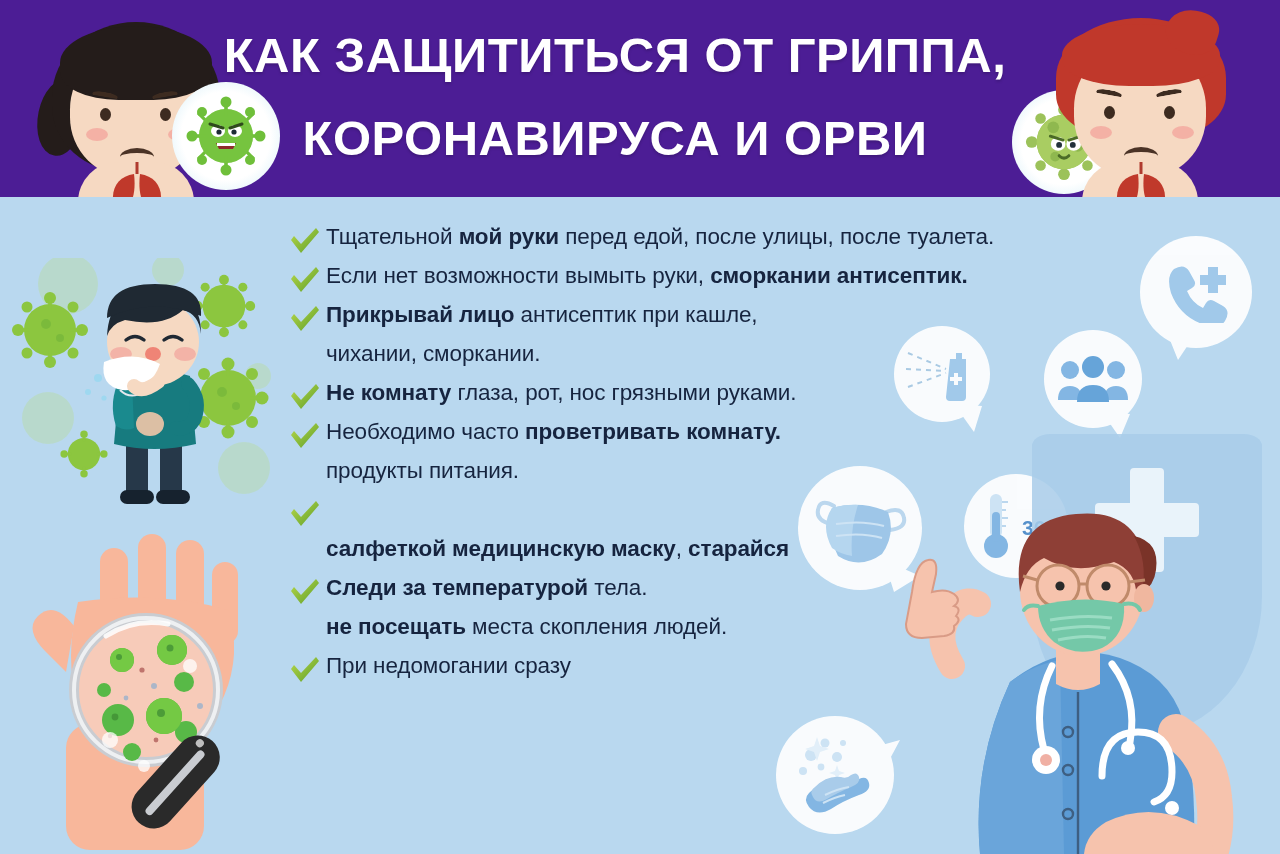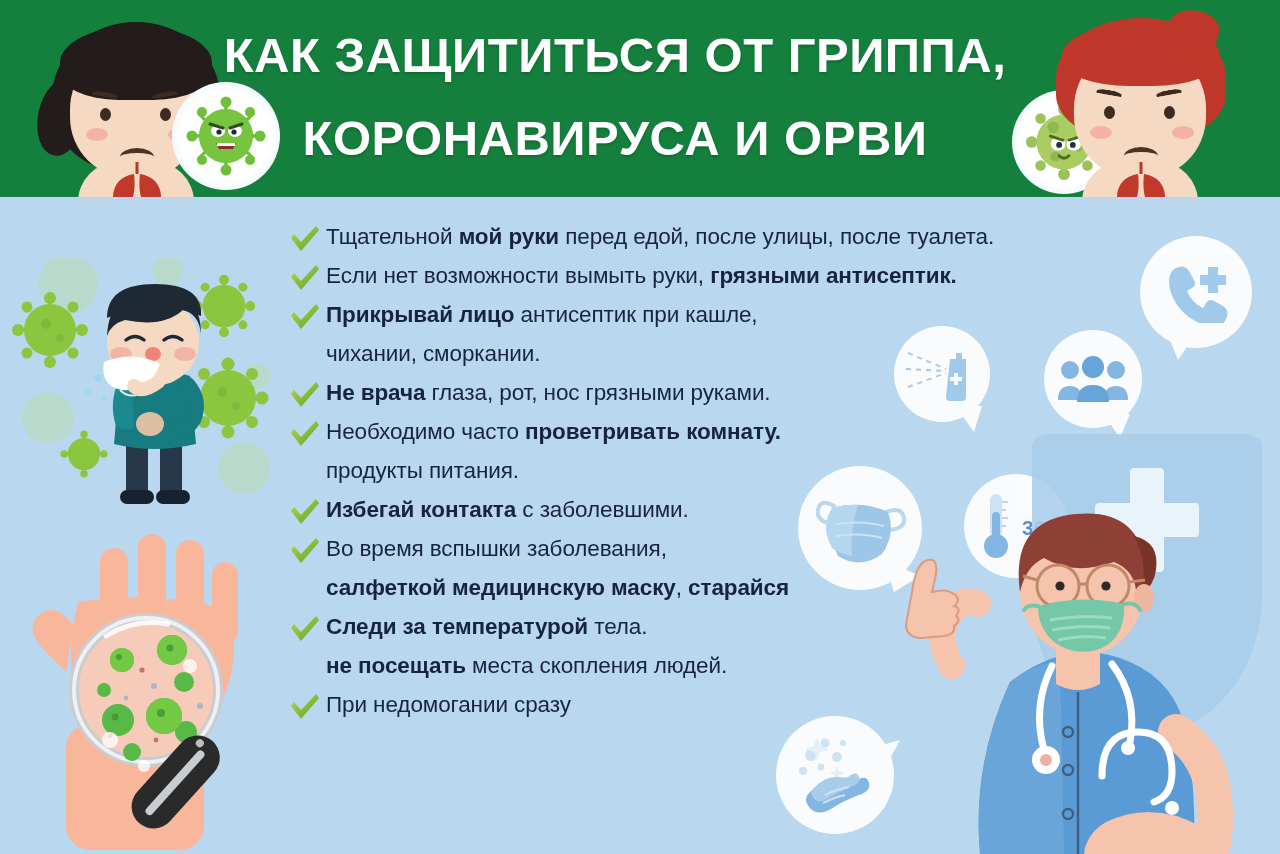--- a/index.html
+++ b/index.html
@@ -14,21 +14,21 @@
     position: relative;
     width: 1280px; height: 854px;
     background: #b9d8ef;
     overflow: hidden;
   }
 
   
   .header-band {
     position: absolute; left: 0; top: 0;
     width: 1280px; height: 197px;
-    background: #15803d;
+    background: #4c1d95;
     overflow: hidden;
   }
   .header-title {
     position: absolute; left: 220px; top: 14px;
     width: 790px;
     text-align: center;
     color: #ffffff;
     font-weight: bold;
     font-size: 49px;
     line-height: 83px;
@@ -117,21 +117,21 @@
   }
 
   
   .list {
     position: absolute; left: 288px; top: 218px;
     width: 640px;
   }
   .line {
     position: relative;
     display: flex;
-    align-items: center;
+    align-items: flex-end;
     min-height: 38px;
     margin-bottom: 1px;
   }
   .line .check {
     flex: 0 0 34px;
     width: 34px; height: 30px;
     margin-top: 4px;
     margin-right: 4px;
   }
   .line.cont .check { visibility: hidden; }
@@ -488,21 +488,21 @@
         <svg width="34" height="30" viewBox="0 0 34 30">
           <defs>
               <linearGradient id="g1" x1="0" y1="0" x2="1" y2="1">
             <stop offset="0" stop-color="#b9d94a"></stop>
                 <stop offset="1" stop-color="#5d9e2a"></stop>
           </linearGradient>
             </defs>
           <path d="M3 14 L6 10 L13 18 L28 2 L31 6 L13 27 Z" fill="url(#g1)"></path>
         </svg>
       </span>
-      <span class="txt"><span>Если нет возможности вымыть руки, </span><b>грязными антисептик.</b></span>
+      <span class="txt"><span>Если нет возможности вымыть руки, </span><b>сморкании антисептик.</b></span>
     </div>
       <div class="line">
       <span class="check">
         <svg width="34" height="30" viewBox="0 0 34 30">
           <defs>
               <linearGradient id="g1" x1="0" y1="0" x2="1" y2="1">
             <stop offset="0" stop-color="#b9d94a"></stop>
                 <stop offset="1" stop-color="#5d9e2a"></stop>
           </linearGradient>
             </defs>
@@ -530,21 +530,21 @@
         <svg width="34" height="30" viewBox="0 0 34 30">
           <defs>
               <linearGradient id="g1" x1="0" y1="0" x2="1" y2="1">
             <stop offset="0" stop-color="#b9d94a"></stop>
                 <stop offset="1" stop-color="#5d9e2a"></stop>
           </linearGradient>
             </defs>
           <path d="M3 14 L6 10 L13 18 L28 2 L31 6 L13 27 Z" fill="url(#g1)"></path>
         </svg>
       </span>
-      <span class="txt"><b>Не врача</b><span> глаза, рот, нос грязными руками.</span></span>
+      <span class="txt"><b>Не комнату</b><span> глаза, рот, нос грязными руками.</span></span>
     </div>
       <div class="line">
       <span class="check">
         <svg width="34" height="30" viewBox="0 0 34 30">
           <defs>
               <linearGradient id="g1" x1="0" y1="0" x2="1" y2="1">
             <stop offset="0" stop-color="#b9d94a"></stop>
                 <stop offset="1" stop-color="#5d9e2a"></stop>
           </linearGradient>
             </defs>
@@ -572,35 +572,20 @@
         <svg width="34" height="30" viewBox="0 0 34 30">
           <defs>
               <linearGradient id="g1" x1="0" y1="0" x2="1" y2="1">
             <stop offset="0" stop-color="#b9d94a"></stop>
                 <stop offset="1" stop-color="#5d9e2a"></stop>
           </linearGradient>
             </defs>
           <path d="M3 14 L6 10 L13 18 L28 2 L31 6 L13 27 Z" fill="url(#g1)"></path>
         </svg>
       </span>
-      <span class="txt"><b>Избегай контакта</b><span> с заболевшими.</span></span>
-    </div>
-      <div class="line">
-      <span class="check">
-        <svg width="34" height="30" viewBox="0 0 34 30">
-          <defs>
-              <linearGradient id="g1" x1="0" y1="0" x2="1" y2="1">
-            <stop offset="0" stop-color="#b9d94a"></stop>
-                <stop offset="1" stop-color="#5d9e2a"></stop>
-          </linearGradient>
-            </defs>
-          <path d="M3 14 L6 10 L13 18 L28 2 L31 6 L13 27 Z" fill="url(#g1)"></path>
-        </svg>
-      </span>
-      <span class="txt"><span>Во время вспышки заболевания,</span></span>
     </div>
       <div class="line cont">
       <span class="check">
         <svg width="34" height="30" viewBox="0 0 34 30">
           <defs>
               <linearGradient id="g1" x1="0" y1="0" x2="1" y2="1">
             <stop offset="0" stop-color="#b9d94a"></stop>
                 <stop offset="1" stop-color="#5d9e2a"></stop>
           </linearGradient>
             </defs>

